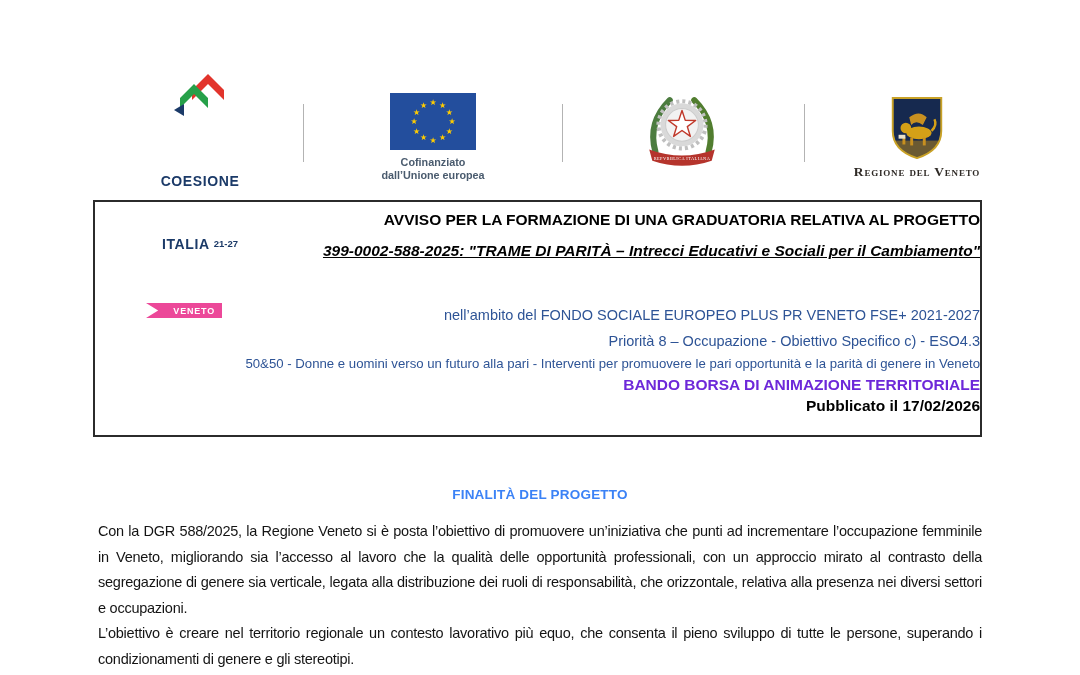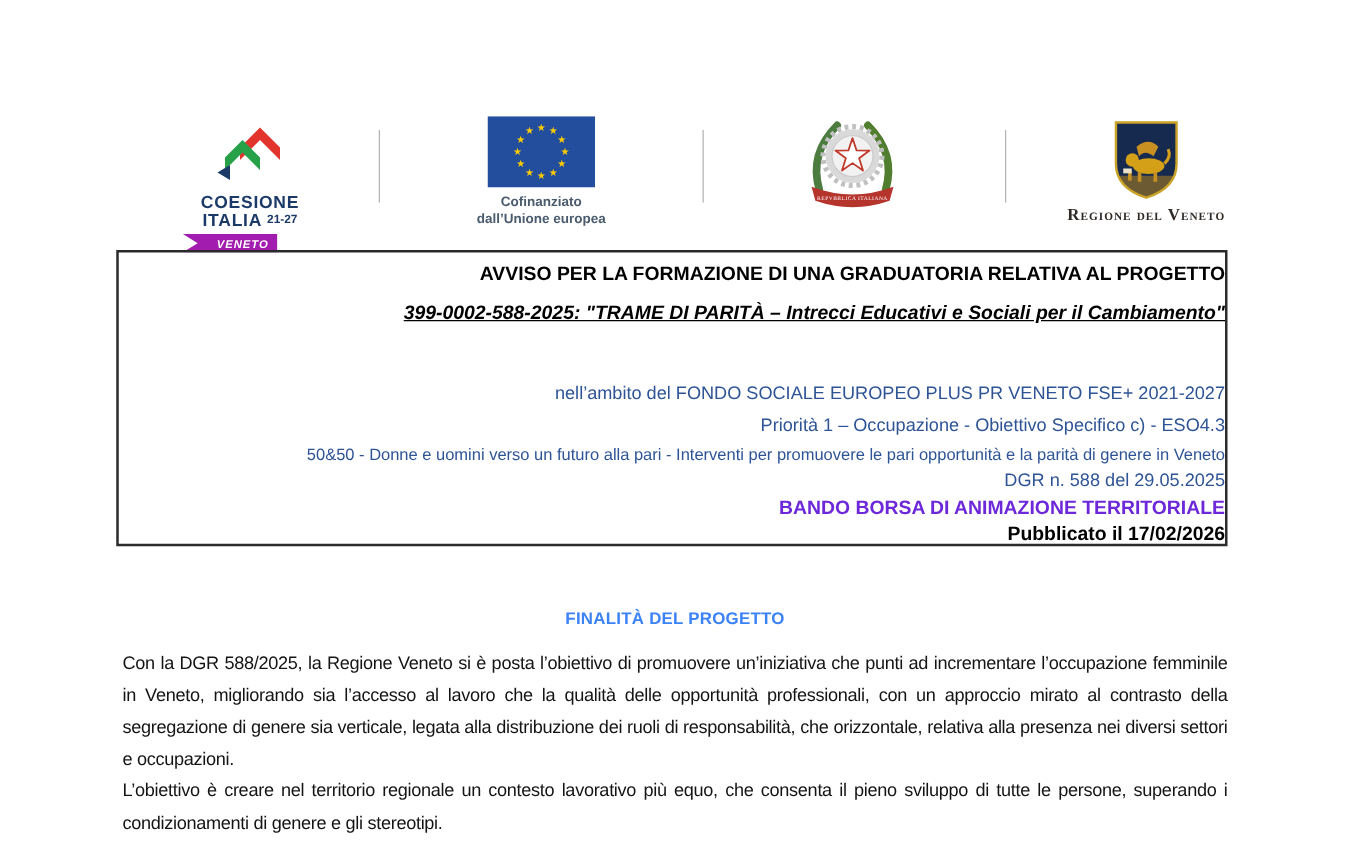--- a/index.html
+++ b/index.html
@@ -4,27 +4,27 @@
 <style>
   html,body{margin:0;padding:0;}
   body{
     width:1080px;height:675px;position:relative;overflow:hidden;
     background:#ffffff;
     font-family:"Liberation Sans","DejaVu Sans",sans-serif;
     color:#1a1a1a;
   }
   
   .logo{position:absolute;display:flex;flex-direction:column;align-items:center;}
-  .logo-coesione{left:140px;top:100px;width:120px;}
+  .logo-coesione{left:140px;top:72px;width:120px;gap:48px;}
   .coesione-line1{color:#1B3A68;font-weight:800;font-size:14px;letter-spacing:.6px;margin-top:2px;line-height:14px;}
   .coesione-line2{display:flex;align-items:center;gap:4px;color:#1B3A68;font-weight:800;font-size:14px;letter-spacing:.6px;line-height:14px;margin-top:1px;}
   .coesione-years{font-size:9.5px;font-weight:700;letter-spacing:0;}
   .coesione-banner{
-    margin-top:4px;width:76px;height:15px;background:#a21caf;color:#fff;
-    font-size:9px;font-weight:700;font-style:italic;letter-spacing:.8px;
+    margin-top:4px;width:76px;height:15px;background:#ec4899;color:#fff;
+    font-size:9px;font-weight:700;letter-spacing:.8px;
     display:flex;align-items:center;justify-content:flex-end;padding-right:7px;
     box-sizing:border-box;
     clip-path:polygon(0 0,100% 0,100% 100%,0 100%,16% 50%);
     align-self:flex-start;margin-left:6px;
   }
   .logo-eu{left:378px;top:93px;width:110px;}
   .eu-caption{margin-top:6px;text-align:center;font-size:10.8px;line-height:12.5px;font-weight:700;color:#4a5b6e;}
   .logo-italy{left:638px;top:88px;width:88px;}
   .logo-veneto{left:852px;top:96px;width:130px;}
   .veneto-caption{
@@ -142,23 +142,22 @@
     </g>
     <path d="M3,2 H53 V36 Q53,56 28,64 Q3,56 3,36 Z" fill="none" stroke="#C9A227" stroke-width="2"></path>
   </svg>
   <div class="veneto-caption">Regione del Veneto</div>
 </div>
 
 <div class="notice-box">
   <div class="nb-title">AVVISO PER LA FORMAZIONE DI UNA GRADUATORIA RELATIVA AL PROGETTO</div>
   <div class="nb-code">399-0002-588-2025: "TRAME DI PARITÀ – Intrecci Educativi e Sociali per il Cambiamento"</div>
   <div class="nb-blue nb-ambito">nell’ambito del FONDO SOCIALE EUROPEO PLUS PR VENETO FSE+ 2021-2027</div>
-  <div class="nb-blue nb-priorita">Priorità 1 – Occupazione - Obiettivo Specifico c) - ESO4.3</div>
+  <div class="nb-blue nb-priorita">Priorità 8 – Occupazione - Obiettivo Specifico c) - ESO4.3</div>
   <div class="nb-blue nb-programma">50&amp;50 - Donne e uomini verso un futuro alla pari - Interventi per promuovere le pari opportunità e la parità di genere in Veneto</div>
-  <div class="nb-blue nb-dgr">DGR n. 588 del 29.05.2025</div>
   <div class="nb-bando">BANDO BORSA DI ANIMAZIONE TERRITORIALE</div>
   <div class="nb-pub">Pubblicato il 17/02/2026</div>
 </div>
 
 <div class="section-heading">FINALITÀ DEL PROGETTO</div>
 
 <div class="body-text">
   <p>Con la DGR 588/2025, la Regione Veneto si è posta l’obiettivo di promuovere un’iniziativa che punti ad incrementare l’occupazione femminile in Veneto, migliorando sia l’accesso al lavoro che la qualità delle opportunità professionali, con un approccio mirato al contrasto della segregazione di genere sia verticale, legata alla distribuzione dei ruoli di responsabilità, che orizzontale, relativa alla presenza nei diversi settori e occupazioni.</p>
   <p>L’obiettivo è creare nel territorio regionale un contesto lavorativo più equo, che consenta il pieno sviluppo di tutte le persone, superando i condizionamenti di genere e gli stereotipi.</p>
 </div>

